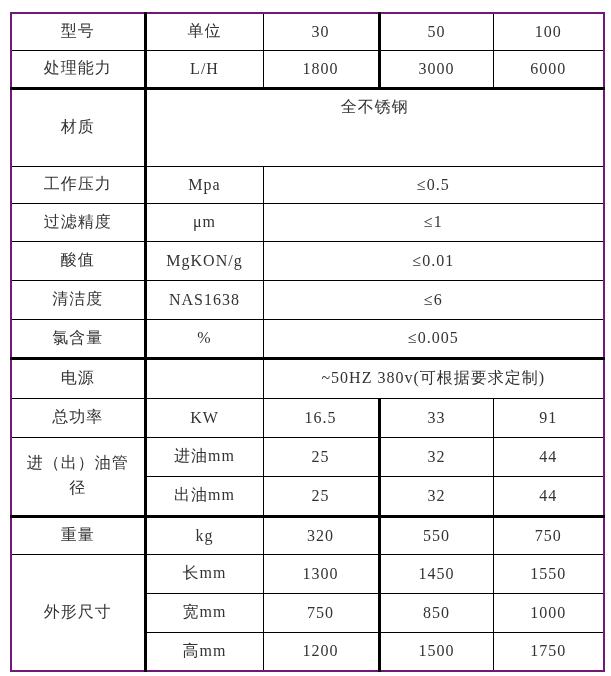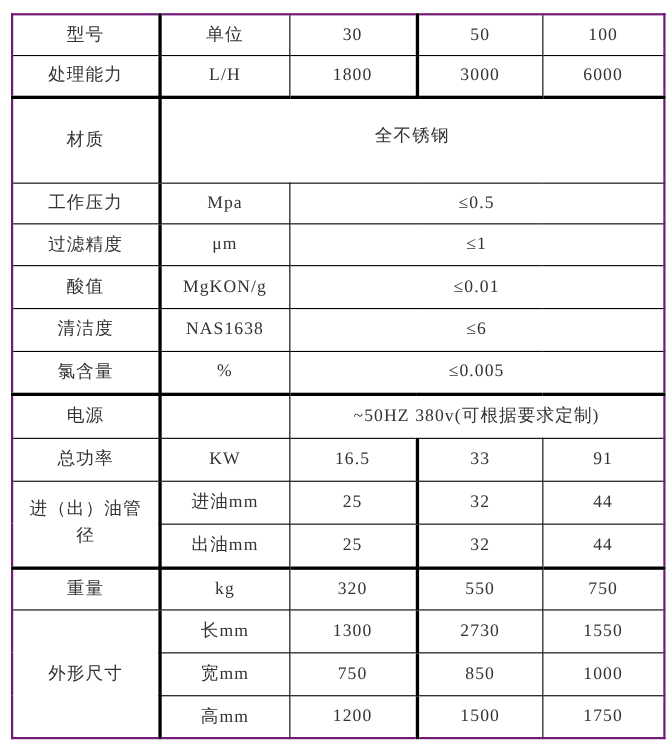--- a/index.html
+++ b/index.html
@@ -29,21 +29,21 @@
   
   .vr3 { border-right-width: 3px; }
   .hb3 { border-bottom-width: 3px; }
   
   .r1  { height: 37px; } .r2  { height: 38px; } .r3  { height: 78px; }
   .r4  { height: 37px; } .r5  { height: 38px; } .r6  { height: 39px; }
   .r7  { height: 39px; margin-top: 40px; } .r8  { height: 39px; } .r9  { height: 40px; }
   .r10 { height: 39px; margin-top: 40px; } .r11 { height: 39px; } .r12 { height: 40px; }
   .r13 { height: 38px; } .r14 { height: 39px; } .r15 { height: 39px; padding-left: 24px; }
   .r16 { height: 39px; }
-  td.vtop { vertical-align: top; padding-top: 23px; }
+  td.vtop { vertical-align: top; padding-top: 7px; }
   td.wrap { line-height: 1.55; padding: 2px 10px; }
 </style>
 </head>
 <body>
 
 <table class="spec">
   <colgroup>
     <col style="width:134px">
       <col style="width:118px">
       <col style="width:116px">
@@ -123,21 +123,21 @@
       <td class="vr3">重量</td>
       <td>kg</td>
       <td class="vr3">320</td>
       <td>550</td>
       <td>750</td>
     </tr>
     <tr class="r14">
       <td rowspan="3" class="vr3">外形尺寸</td>
       <td>长mm</td>
       <td class="vr3">1300</td>
-      <td>2730</td>
+      <td>1450</td>
       <td>1550</td>
     </tr>
     <tr class="r15">
       <td>宽mm</td>
       <td class="vr3">750</td>
       <td>850</td>
       <td>1000</td>
     </tr>
     <tr class="r16">
       <td>高mm</td>

